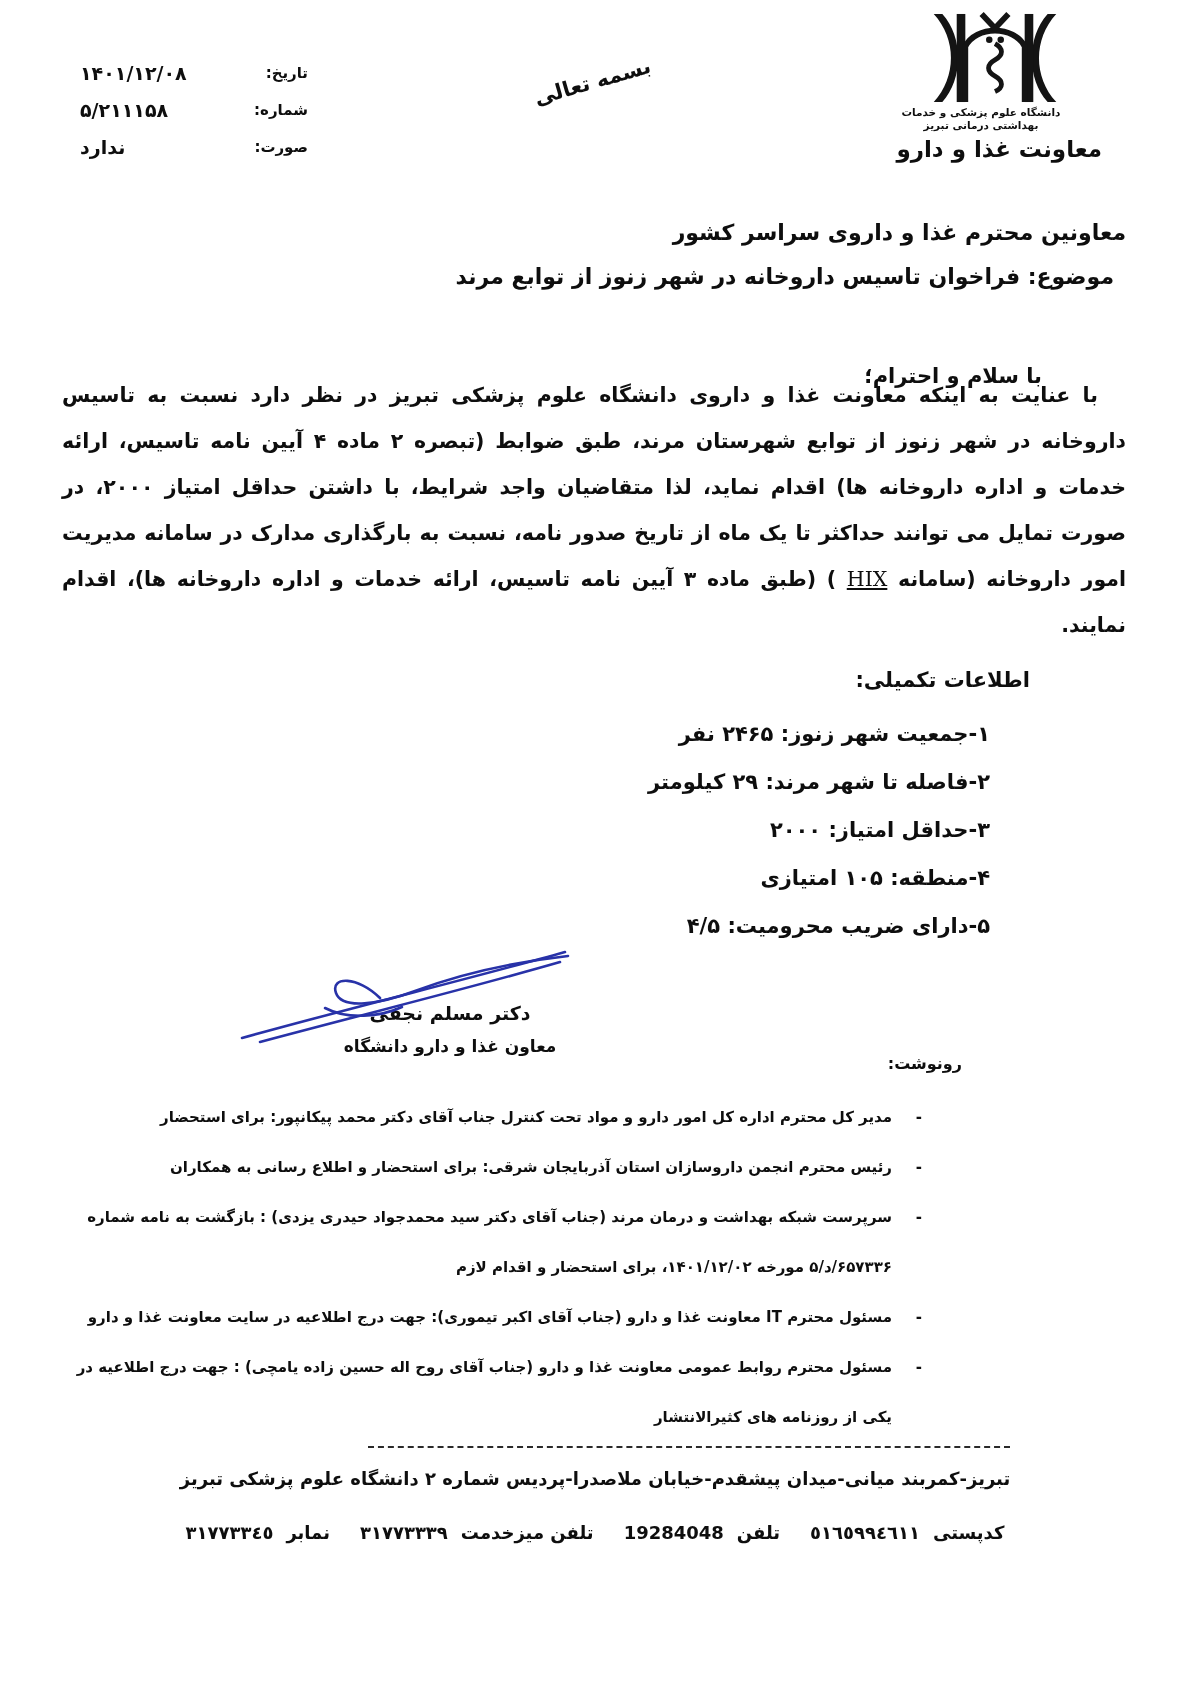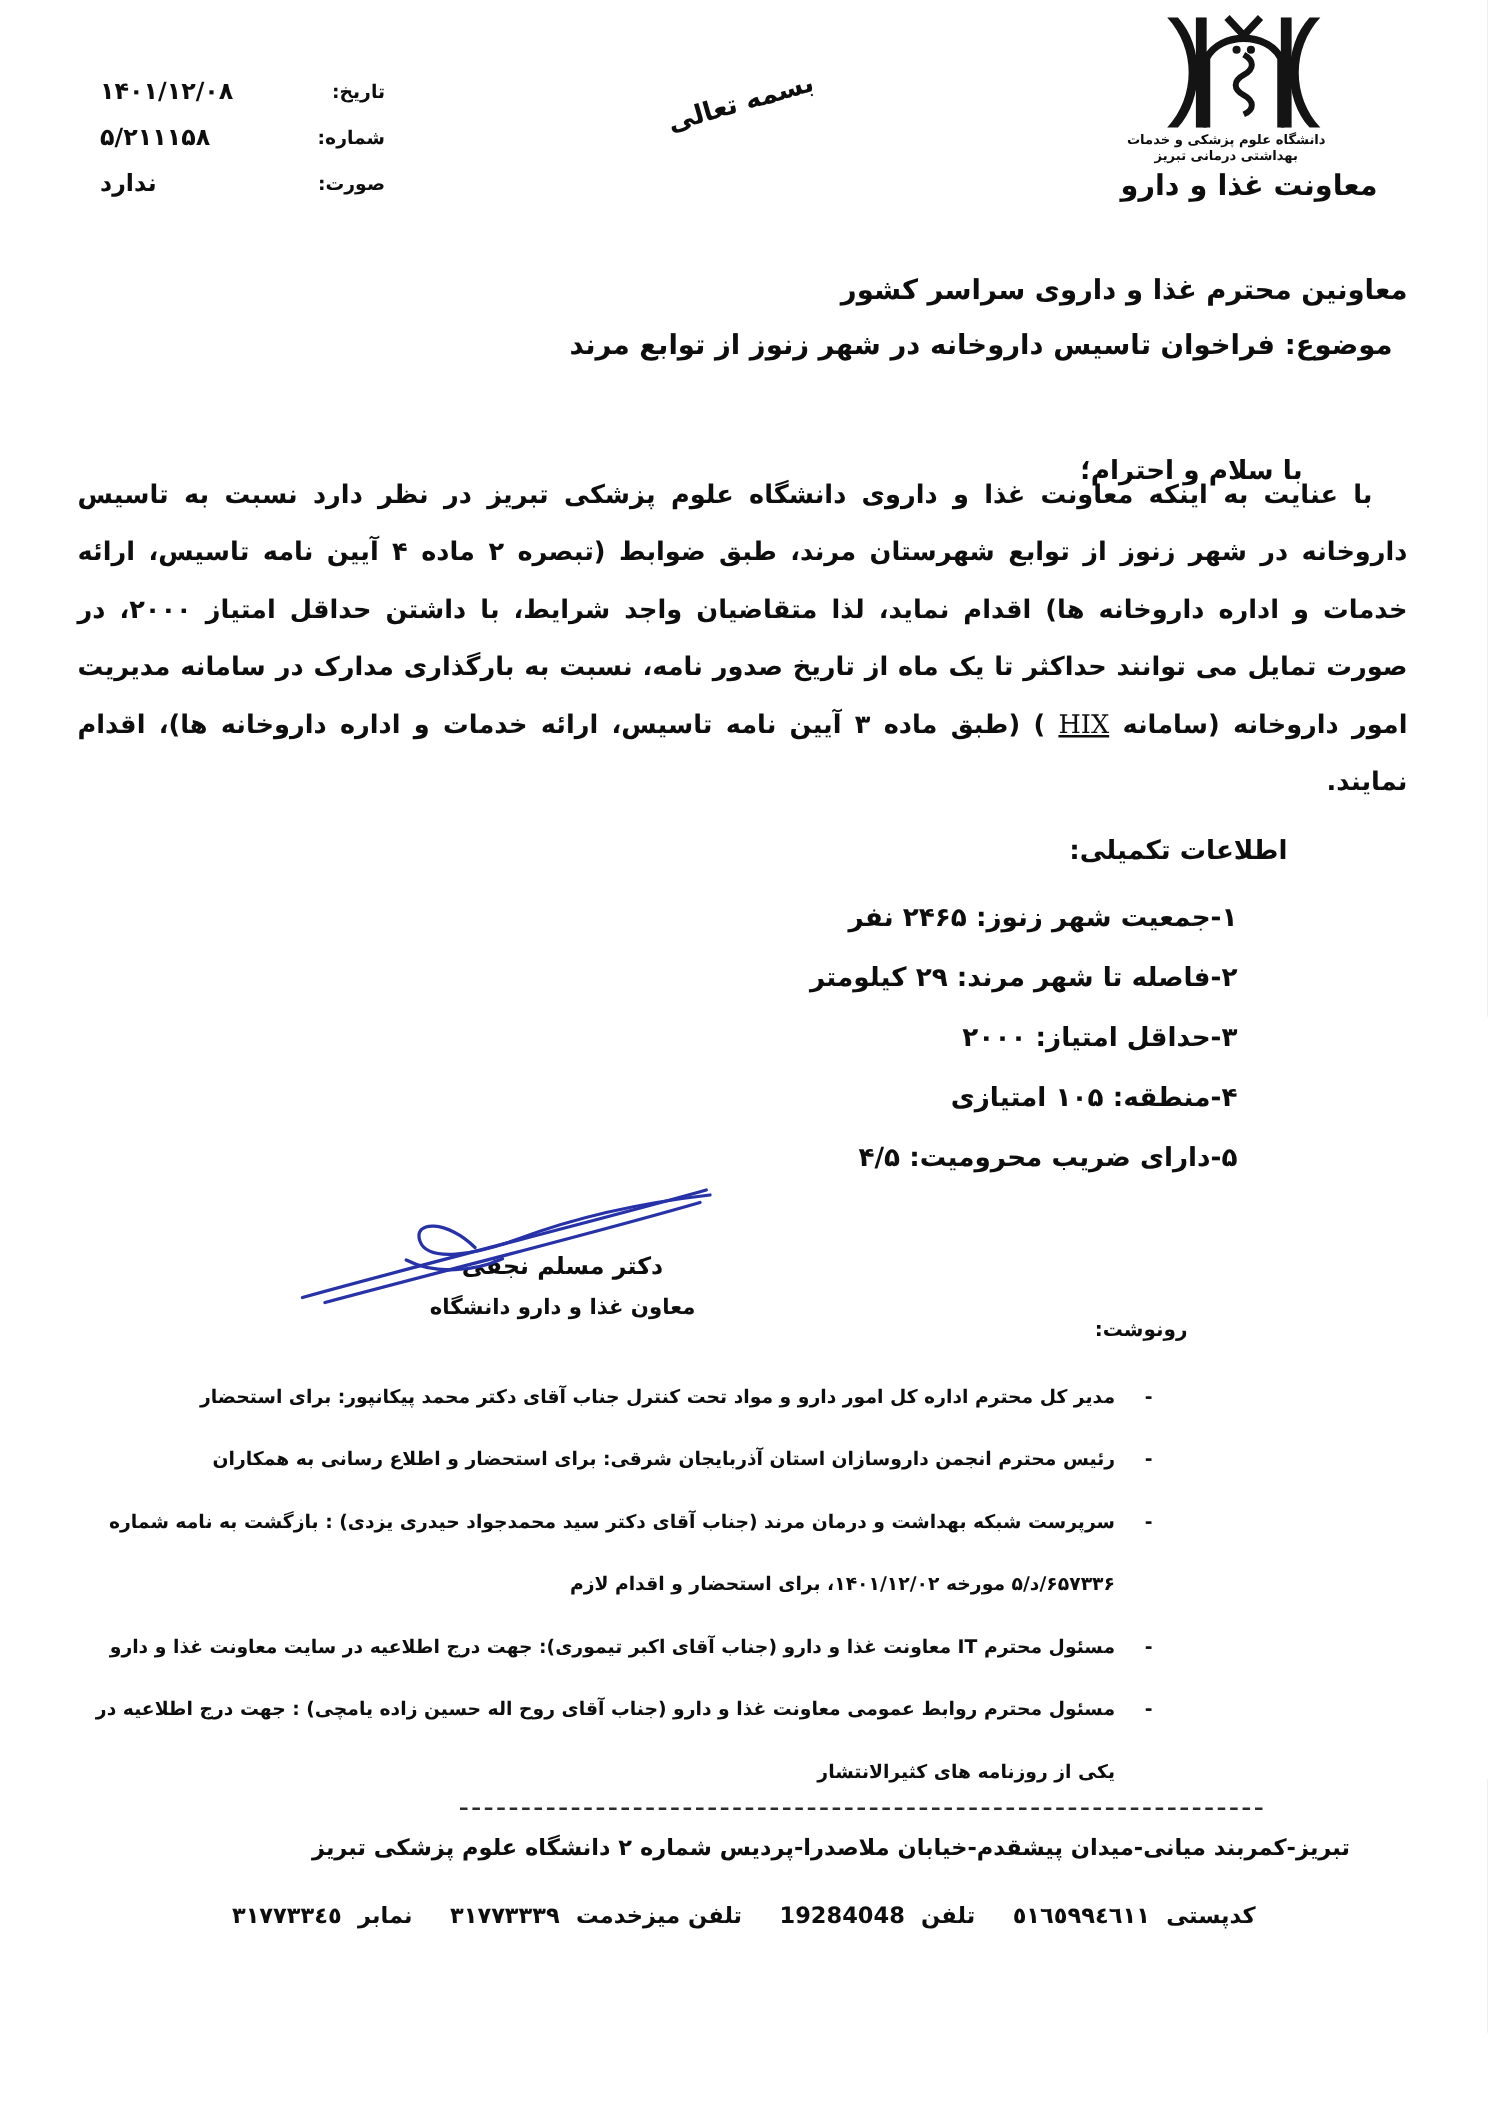--- a/index.html
+++ b/index.html
@@ -43,31 +43,31 @@
   .hix{font-family:"DejaVu Serif", serif;text-decoration:underline;font-weight:normal;}
   .info-title{position:absolute;right:160px;top:668px;font-size:21px;font-weight:bold;}
   .info-list{position:absolute;right:200px;left:64px;top:710px;
     font-size:21px;font-weight:bold;line-height:48px;}
   
   .sig-block{position:absolute;left:330px;top:996px;width:240px;text-align:center;}
   .sig-name{font-size:19px;font-weight:bold;line-height:34px;}
   .sig-role{font-size:17px;font-weight:bold;line-height:32px;}
   .sig-svg{position:absolute;left:230px;top:946px;width:345px;height:100px;z-index:3;}
   
-  .cc-label{position:absolute;right:240px;top:1054px;font-size:16px;font-weight:bold;}
+  .cc-label{position:absolute;right:228px;top:1054px;font-size:16px;font-weight:bold;}
   .cc-list{position:absolute;right:268px;left:62px;top:1092px;
     font-size:15px;font-weight:bold;line-height:50px;}
   .cc-item{display:flex;}
   .cc-dash{flex:0 0 30px;}
   .cc-text{flex:1;}
   
   .foot-sep{position:absolute;left:368px;top:1446px;width:642px;height:0;
     border-top:2px dashed #2a2a2a;}
   .foot-address{position:absolute;left:110px;right:110px;top:1468px;
-    font-size:18px;font-weight:bold;}
+    font-size:18px;font-weight:bold;text-align:center;}
   .foot-contact{position:absolute;left:100px;right:100px;top:1522px;
     display:flex;justify-content:center;gap:30px;
     font-size:18px;font-weight:bold;}
   .contact-seg{display:flex;gap:13px;}
 </style>
 </head>
 <body>
 
 <div class="page">
 

